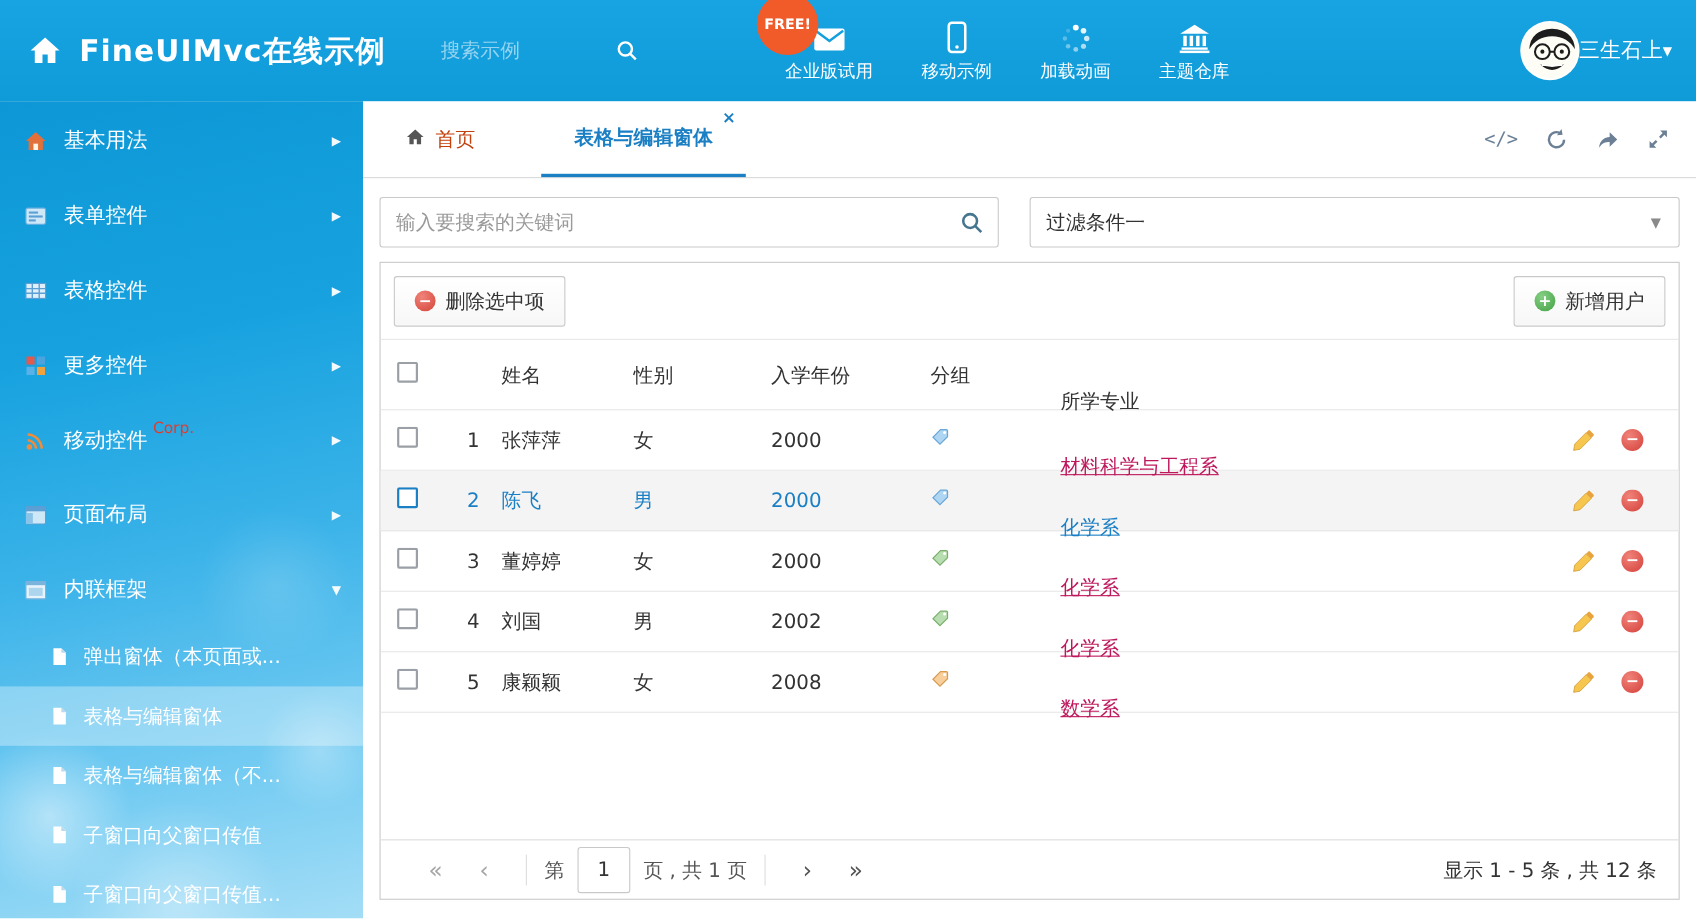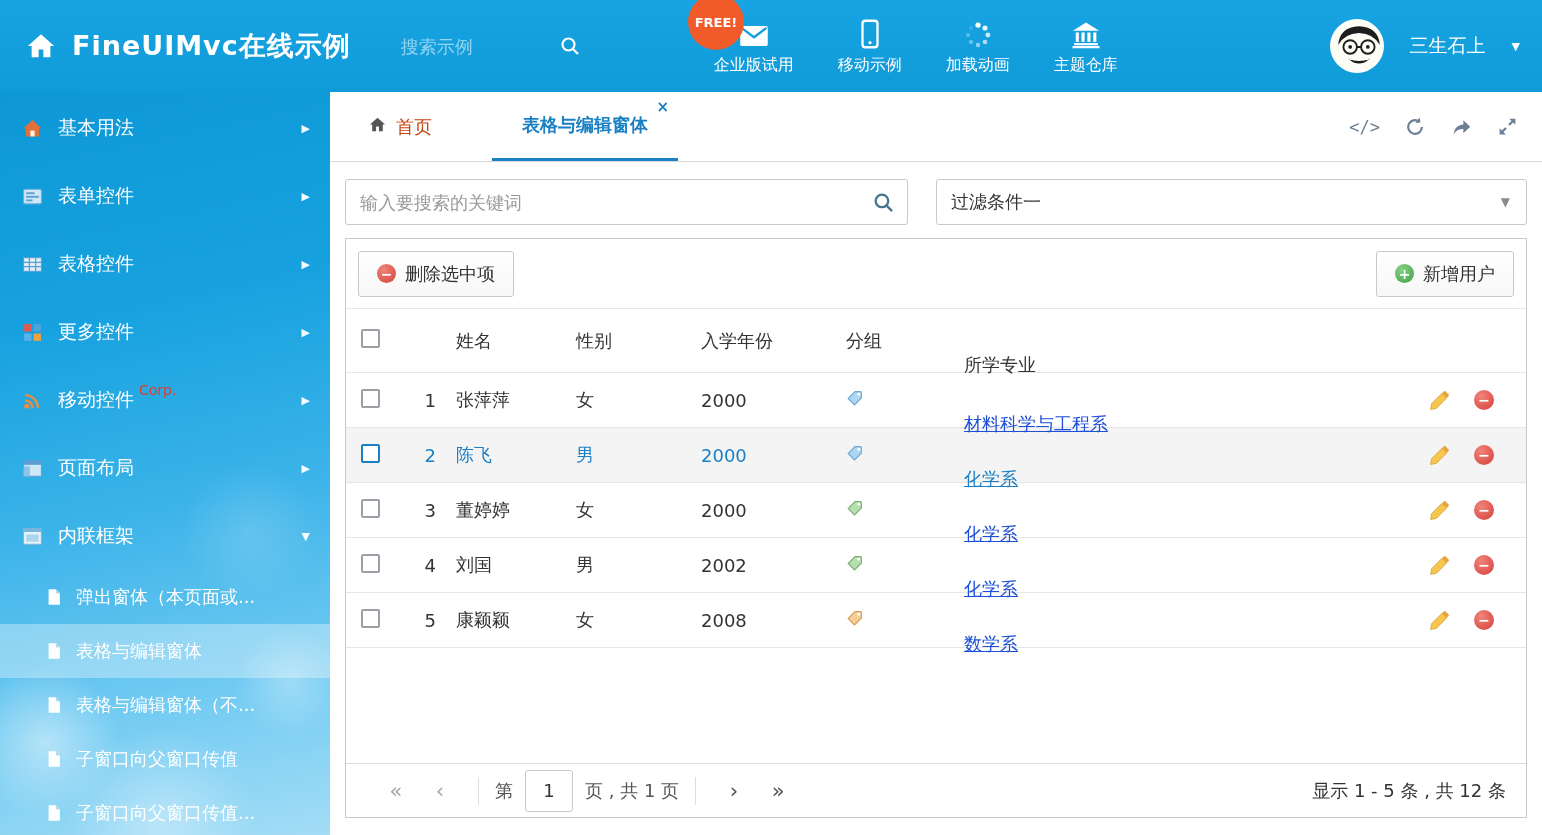--- a/index.html
+++ b/index.html
@@ -18,21 +18,21 @@
     color:#fff; font-size:18px; font-family:inherit; }
   .hsearch input::placeholder { color:rgba(255,255,255,.55); }
   .hsearch .hsearch-icon { margin-left:8px; display:flex; }
   .free-badge { position:absolute; left:688px; top:-6px; width:56px; height:56px;
     border-radius:50%; background:#f15a29; color:#fff; font-size:13px; font-weight:bold;
     display:flex; align-items:center; justify-content:center; z-index:6; }
   .hnav { margin-left:118px; display:flex; gap:44px; }
   .hnav-item { display:flex; flex-direction:column; align-items:center; gap:6px; cursor:pointer; }
   .hnav-item .nav-ic { height:32px; display:flex; align-items:flex-end; }
   .hnav-item .nav-label { font-size:16px; white-space:nowrap; }
-  .huser { margin-left:auto; margin-right:22px; display:flex; align-items:center; gap:26px; cursor:pointer; }
+  .huser { margin-left:auto; margin-right:22px; display:flex; align-items:center; gap:0; cursor:pointer; }
   .avatar { width:54px; height:54px; border-radius:50%; overflow:hidden; background:#fdfdf6;
     border:2px solid rgba(255,255,255,.85); flex:0 0 auto; }
   .huser .uname { font-size:19px; }
   .huser .ucaret { font-size:11px; }
 
   
   .sidebar { position:absolute; left:0; top:92px; width:330px; height:743px; color:#fff;
     background:
       radial-gradient(circle at 45px 650px, rgba(255,255,255,.45), rgba(255,255,255,0) 75px),
       radial-gradient(circle at 160px 730px, rgba(255,255,255,.35), rgba(255,255,255,0) 95px),
@@ -96,21 +96,21 @@
   .c-num { width:48px; text-align:right; padding-right:8px; padding-left:0; }
   .c-name { width:120px; }
   .c-gender { width:125px; }
   .c-year { width:145px; }
   .c-group { width:118px; }
   .c-major { flex:1 1 auto;margin-top:48px; }
   .c-actions { width:140px; display:flex; justify-content:flex-end; align-items:center;
     gap:24px; padding-right:32px; }
   .checkbox { display:inline-block; width:19px; height:19px; border:2px solid #9aa0a6;
     border-radius:2px; background:#fff; cursor:pointer; }
-  .major-link { text-decoration:underline; color:#1d4ed8; cursor:pointer; }
+  .major-link { text-decoration:underline; color:#be185d; cursor:pointer; }
   .action-ic { cursor:pointer; display:flex; }
   .mini-del { width:20px; height:20px; border-radius:50%; color:#fff; font-size:14px; font-weight:bold;
     display:flex; align-items:center; justify-content:center; cursor:pointer;
     background:radial-gradient(circle at 35% 30%, #f0837a, #d4403a); }
   .grow.selected { background:#f4f4f4; color:#1b7fc4; }
   .grow.selected .major-link { color:#1b7fc4; }
   .grow.selected .checkbox { border-color:#1b7fc4; }
 
   .pager { position:absolute; left:0; right:0; bottom:0; height:54px; border-top:1px solid #ddd;
     display:flex; align-items:center; padding:0 20px 0 28px; font-size:18px; color:#555; }

